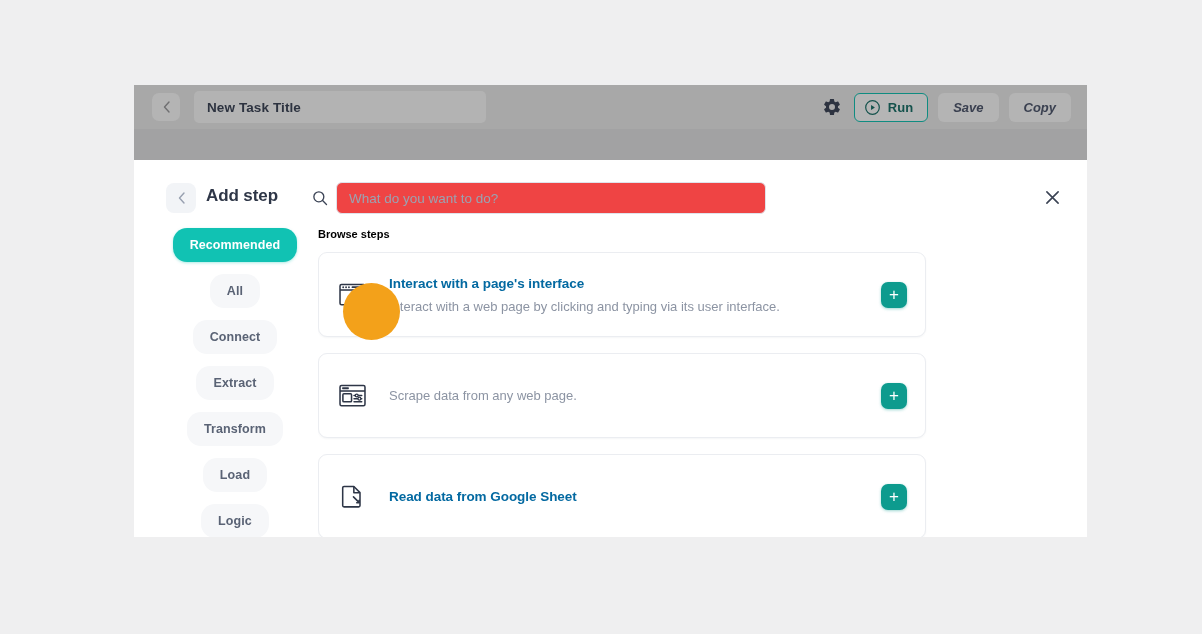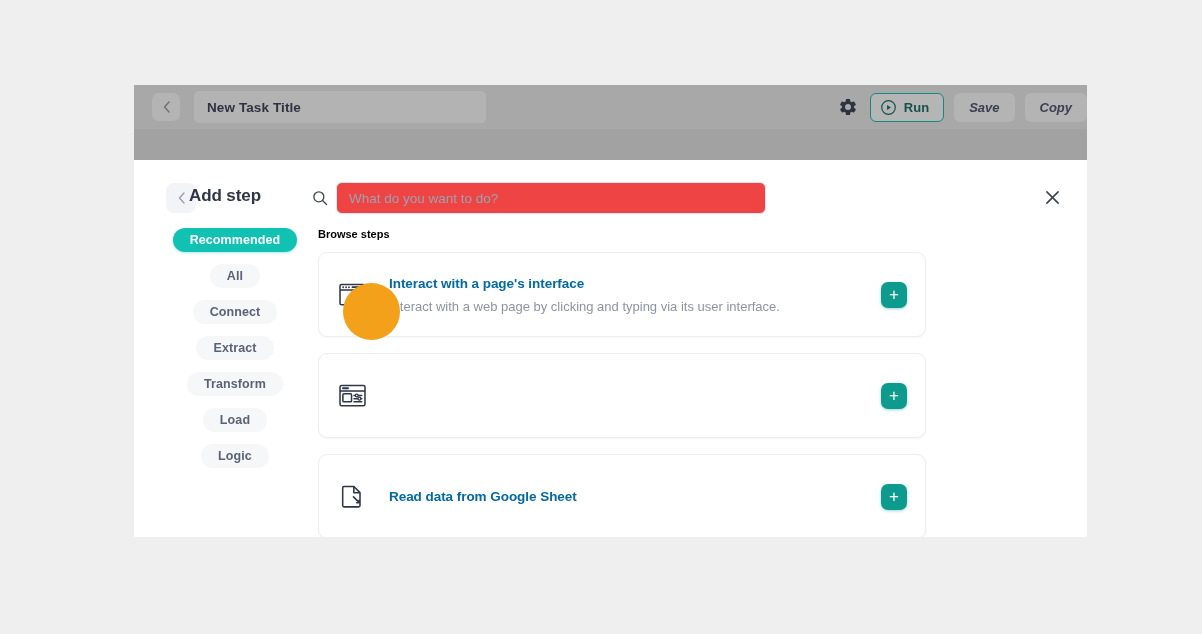--- a/index.html
+++ b/index.html
@@ -48,21 +48,21 @@
     padding-left: 13px;
   }
   .tb-title-text {
     font-size: 13.5px; font-weight: bold;
     color: #2d3340; letter-spacing: .1px;
   }
   #toolbar-right {
     position: absolute;
     right: 0; top: 0; height: 44px;
     display: flex; align-items: center; gap: 10px;
-    padding-right: 0;
+    padding-right: 16px;
   }
   .gear-btn { width: 20px; height: 20px; color: #2d3340; display:flex; }
   .run-btn {
     height: 29px;
     border: 1.5px solid #0f8c81;
     border-radius: 6px;
     background: #b5b5b5;
     display: flex; align-items: center; gap: 7px;
     padding: 0 14px 0 9px;
   }
@@ -102,21 +102,21 @@
     position: absolute;
     left: 24px; top: 23px;
     width: 30px; height: 30px;
     border-radius: 8px;
     background: #f2f4f7;
     display: flex; align-items: center; justify-content: center;
     color: #98a0b0; font-size: 14px; line-height: 1;
   }
   #modal-title {
     position: absolute;
-    left: 47px; top: 26px;
+    left: 64px; top: 26px;
     font-size: 17px; font-weight: bold;
     color: #2e3647; letter-spacing: -.1px;
   }
   #search-icon-wrap {
     position: absolute;
     left: 170px; top: 30px;
     width: 16px; height: 16px;
     color: #3c4456;
   }
   #search-input {
@@ -146,21 +146,21 @@
     position: absolute;
     left: 0; top: 68px; right: 0; bottom: 0;
   }
 
   #sidebar {
     position: absolute;
     left: 18px; top: 0;
     width: 150px;
   }
   .cat-pill {
-    height: 24px;
+    height: 34px;
     border-radius: 14px;
     display: inline-flex; align-items: center; justify-content: center;
     padding: 0 17px;
     font-size: 12.5px; font-weight: bold;
     color: #5a6375;
     background: #f6f7f9;
     margin-bottom: 12px;
     letter-spacing: .1px;
     white-space: nowrap;
   }
@@ -354,20 +354,21 @@
               <rect x="1" y="1.6" width="26" height="21" rx="1.6" stroke="currentColor" stroke-width="1.6"></rect>
               <path d="M1 7.3h26" stroke="currentColor" stroke-width="1.6"></path>
               <rect x="3.2" y="3.4" width="7" height="2" rx=".6" fill="currentColor"></rect>
               <rect x="4" y="10.2" width="9" height="8.4" rx="1" stroke="currentColor" stroke-width="1.6"></rect>
               <path d="M15.6 12h8M15.6 15.3h8M15.6 18.6h8" stroke="currentColor" stroke-width="1.6" stroke-linecap="round"></path>
               <circle cx="18.4" cy="12" r="1.5" fill="#fff" stroke="currentColor" stroke-width="1.3"></circle>
               <circle cx="21.2" cy="15.3" r="1.5" fill="#fff" stroke="currentColor" stroke-width="1.3"></circle>
             </svg>
           </div>
           <div class="step-text">
+            <div class="step-desc">Scrape data from any web page.</div>
           </div>
           <div class="add-btn">+</div>
         </div>
 
         <div class="step-card compact">
           <div class="step-icon">
             <svg width="25" height="25" viewBox="0 0 26 26" fill="none">
               <path d="M4.2 2.6h10.2l6.4 6.4v13.4a1.4 1.4 0 01-1.4 1.4H4.2a1.4 1.4 0 01-1.4-1.4V4a1.4 1.4 0 011.4-1.4z" stroke="currentColor" stroke-width="1.6" stroke-linejoin="round"></path>
               <path d="M14.4 2.6V9h6.4" stroke="currentColor" stroke-width="1.6" stroke-linejoin="round"></path>
               <path d="M14 13.4l6 6M17.4 19.4h2.6v-2.6" stroke="currentColor" stroke-width="1.6" stroke-linecap="round" stroke-linejoin="round"></path>

